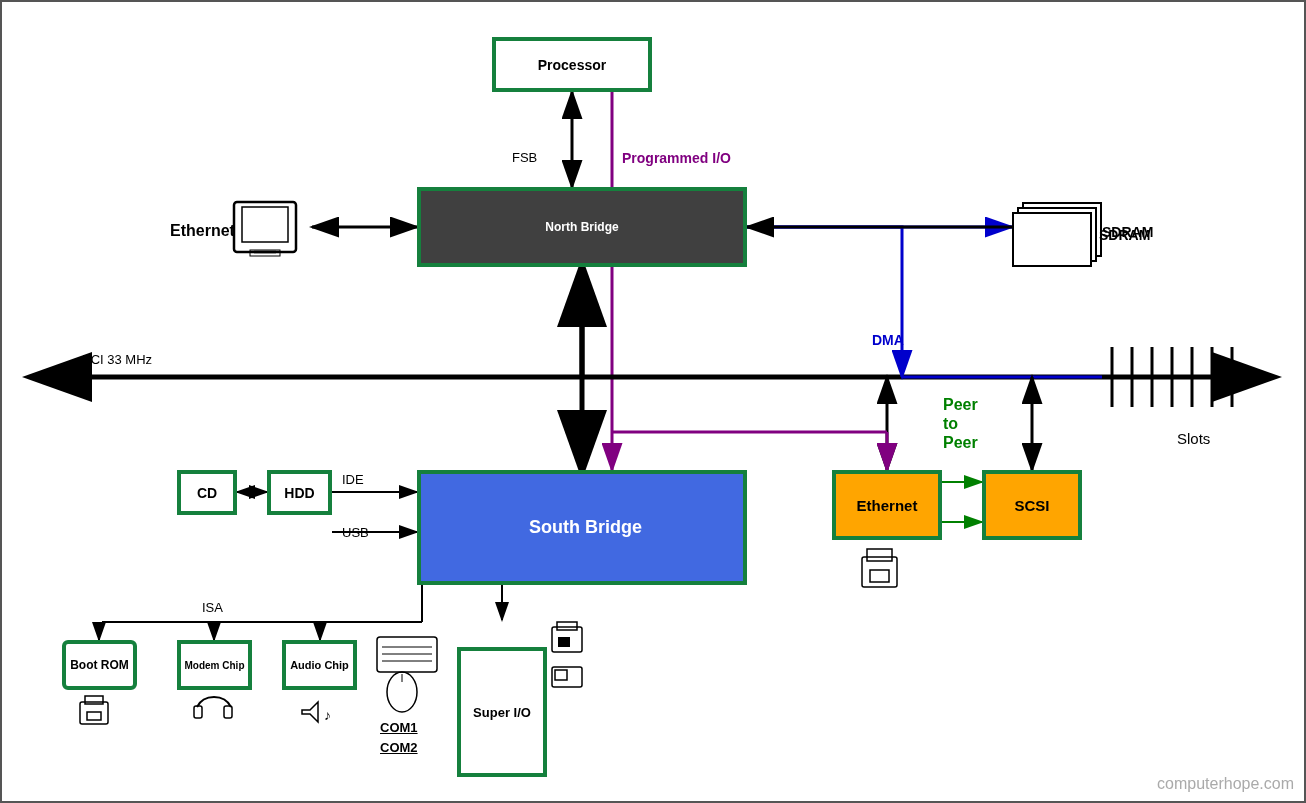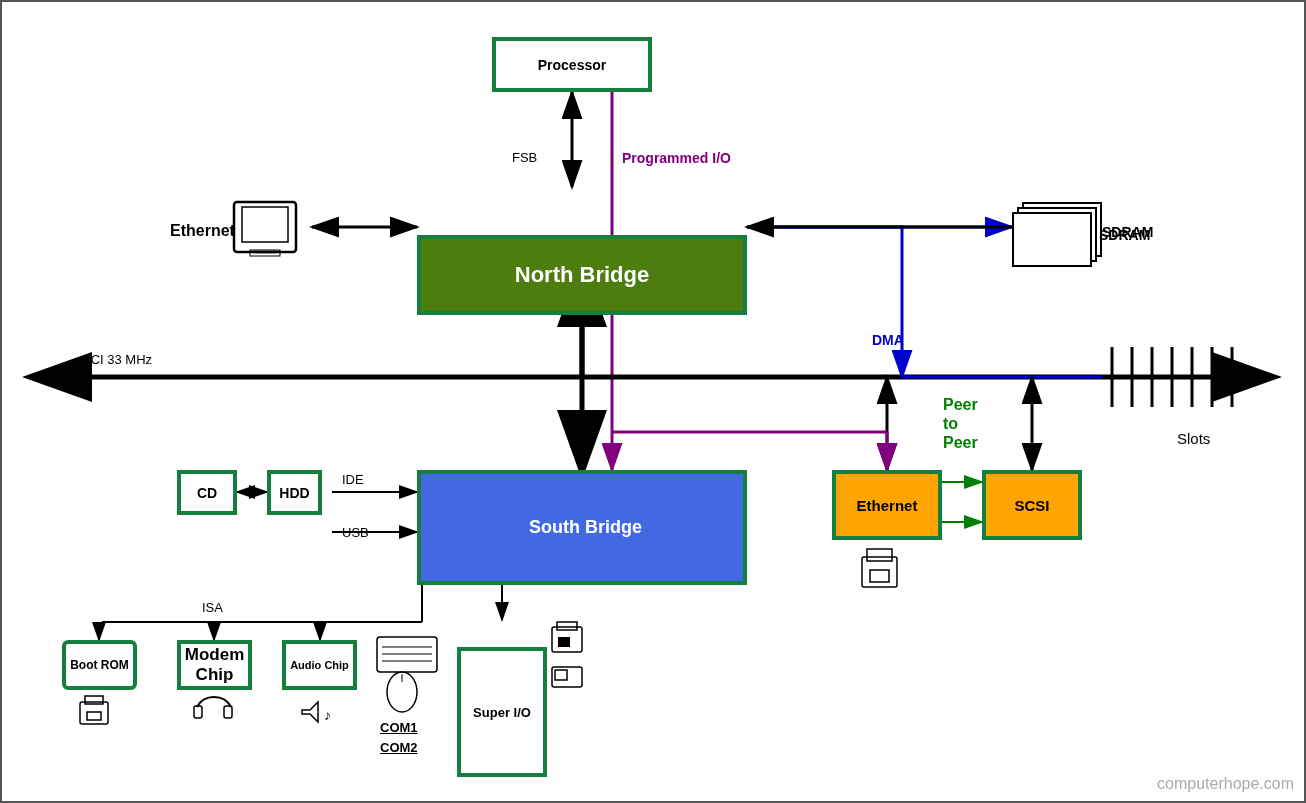--- a/index.html
+++ b/index.html
@@ -24,24 +24,23 @@
       border: 4px solid #15803d;
       background: #fff;
       display: flex;
       align-items: center;
       justify-content: center;
       text-align: center;
       font-size: 14px;
       font-weight: bold;
     }
     .box-north-bridge {
-      background: #4d7c0f;
+      background: #404040;
       color: #fff;
-      font-size: 22px;
-      margin-top: 48px;
+      font-size: 12px;
     }
     .box-south-bridge {
       background: #4169e1;
       color: #fff;
       font-size: 18px;
       padding-left: 7px;
     }
     .box-ethernet {
       background: #ffa500;
       color: #000;
@@ -81,21 +80,21 @@
     #north-bridge { top: 185px; left: 415px; width: 330px; height: 80px; }
     
     #south-bridge { top: 468px; left: 415px; width: 330px; height: 115px; }
     
     #ethernet { top: 468px; left: 830px; width: 110px; height: 70px; }
     
     #scsi { top: 468px; left: 980px; width: 100px; height: 70px; }
     
     #cd { top: 468px; left: 175px; width: 60px; height: 45px; }
     
-    #hdd { top: 468px; left: 265px; width: 55px; height: 45px; }
+    #hdd { top: 468px; left: 265px; width: 65px; height: 45px; }
     
     #boot-rom { top: 638px; left: 60px; width: 75px; height: 50px; border-radius: 6px; }
     
     #modem-chip { top: 638px; left: 175px; width: 75px; height: 50px; }
     
     #audio-chip { top: 638px; left: 280px; width: 75px; height: 50px; }
     
     #super-io { top: 618px; left: 455px; width: 90px; height: 130px; margin-top: 27px; }
   </style>
 </head>
@@ -253,21 +252,21 @@
 
   <div id="hdd" class="box">
     <span>HDD</span>
   </div>
 
   <div id="boot-rom" class="box">
     <span style="font-size:12px;">Boot ROM</span>
   </div>
 
   <div id="modem-chip" class="box">
-    <span style="font-size:17px;">Modem Chip</span>
+    <span style="font-size:10px;">Modem Chip</span>
   </div>
 
   <div id="audio-chip" class="box">
     <span style="font-size:11px;">Audio Chip</span>
   </div>
 
   <div id="super-io" class="box">
     <span style="font-size:13px;">Super I/O</span>
   </div>
 

